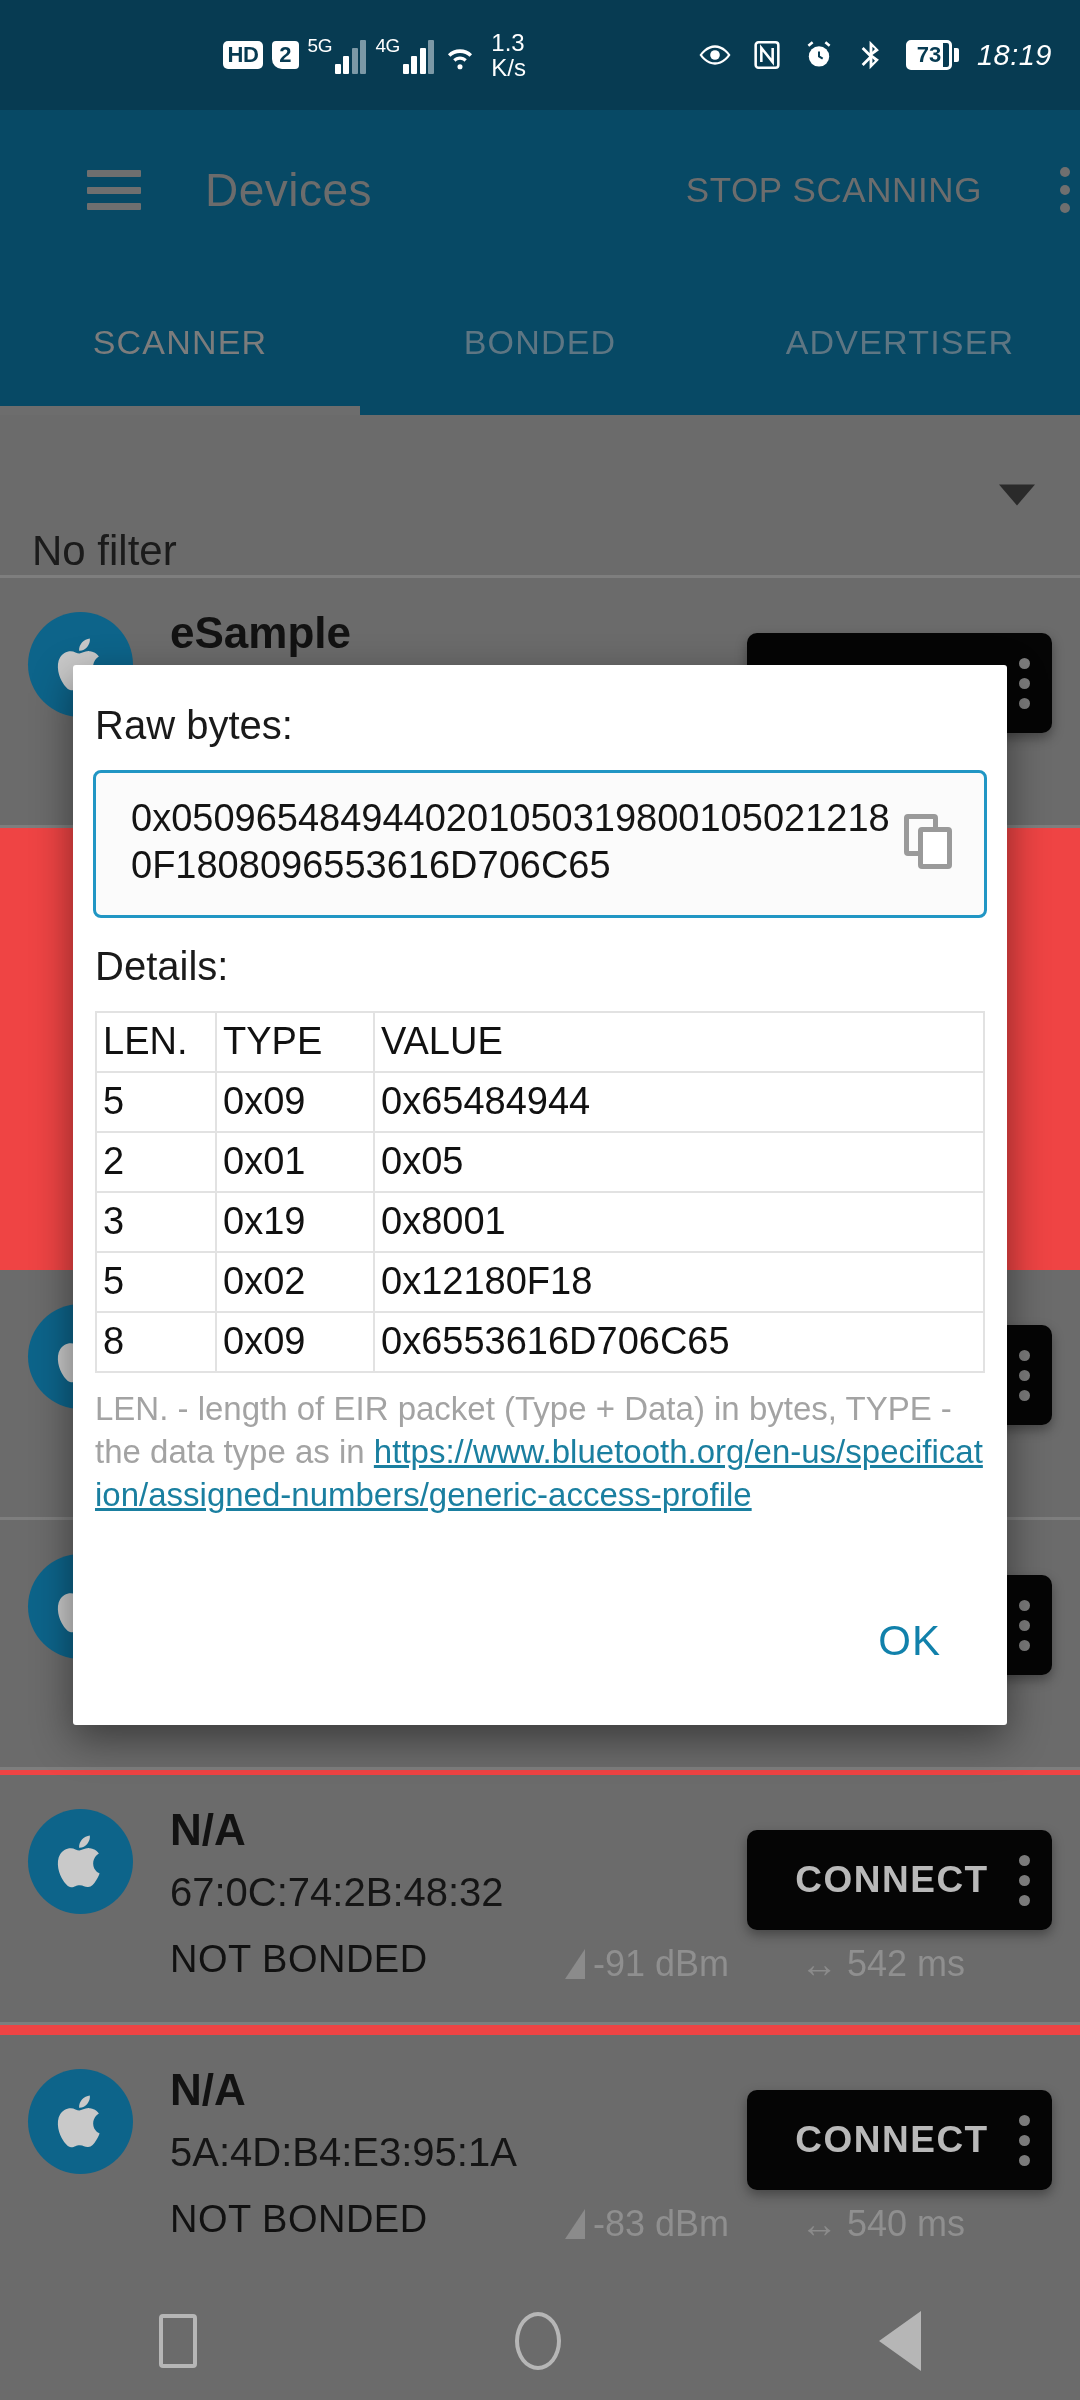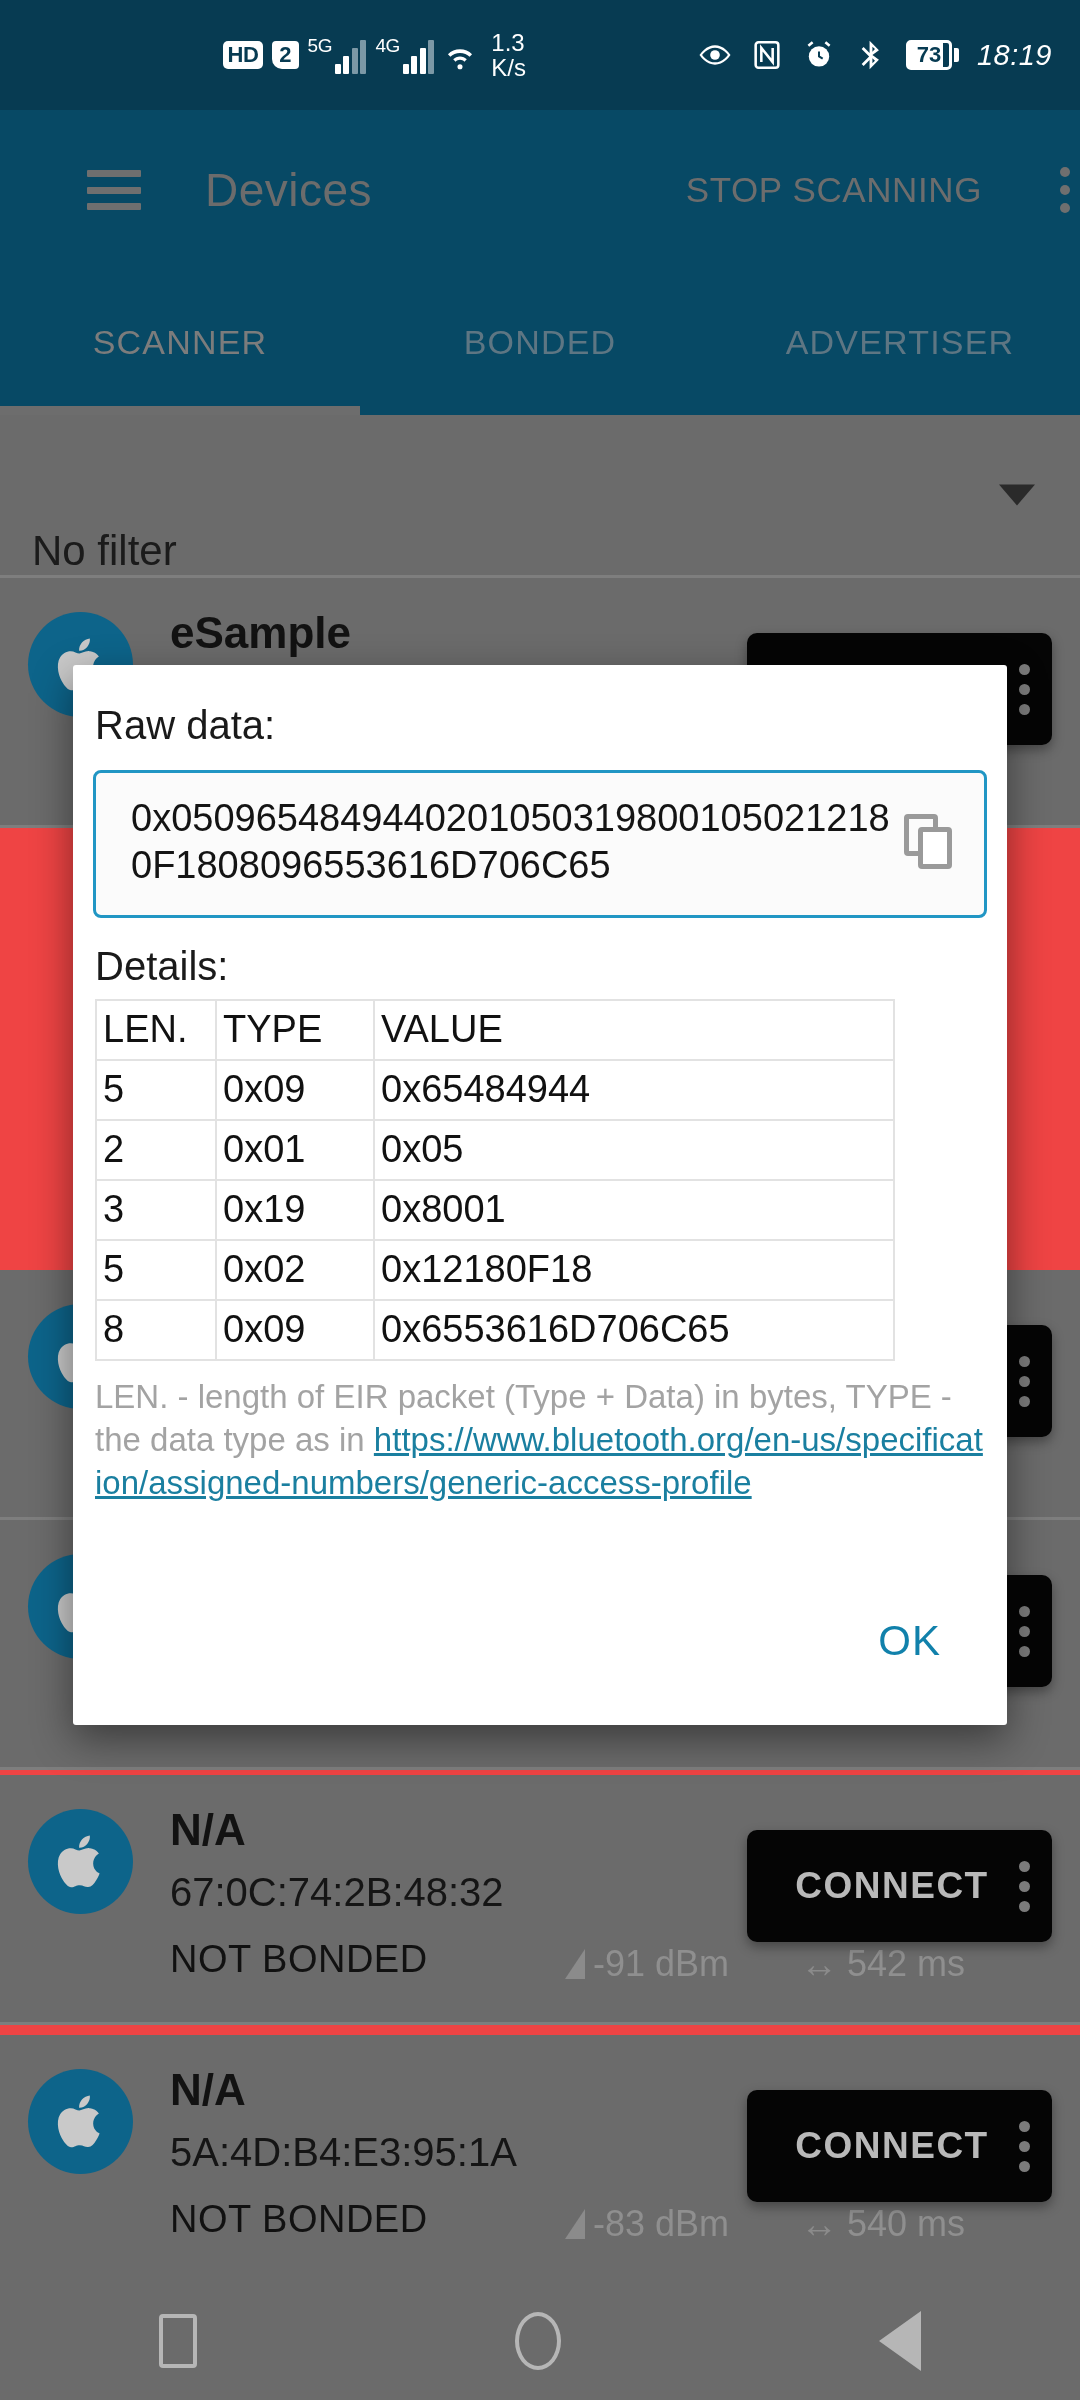--- a/index.html
+++ b/index.html
@@ -152,21 +152,21 @@
     width: 0; height: 0; border-left: 20px solid transparent;
     border-bottom: 30px solid #8b8b8b; display: inline-block;
   }
   .dev-interval {
     position: absolute; left: 800px; top: 168px;
     font-size: 36px; color: #8f8f8f; display: flex; align-items: center; gap: 9px;
   }
   .arrows { font-size: 38px; color: #8b8b8b; line-height: 36px; }
   .connect-btn {
     position: absolute; right: 28px; top: 55px;
-    width: 305px; height: 112px; background: #050505;
+    width: 305px; height: 100px; background: #050505;
     border-radius: 10px; display: flex; align-items: center;
     box-shadow: 0 5px 12px rgba(0,0,0,0.35);
   }
   .connect-btn .lbl {
     flex: 1; text-align: center; color: #b9b9b9;
     font-size: 37px; font-weight: bold; letter-spacing: 1.5px; padding-left: 18px;
   }
   .connect-btn .kb {
     display: flex; flex-direction: column; gap: 9px; padding-right: 22px;
   }
@@ -207,21 +207,21 @@
     position: absolute; left: 0; top: 0; width: 34px; height: 42px;
     border: 5px solid #9a9a9a; border-radius: 4px;
   }
   .copy-icon .front {
     position: absolute; left: 14px; top: 13px; width: 34px; height: 42px;
     border: 5px solid #9a9a9a; border-radius: 4px; background: #ffffff;
   }
   .dlg-label2 { font-size: 40px; color: #1a1a1a; margin: 26px 0 0 22px; }
 
   table.details {
-    width: 800px; margin: 10px 0 0 22px;
+    width: 890px; margin: 22px 0 0 22px;
     border-collapse: collapse; table-layout: fixed;
   }
   table.details th, table.details td {
     border: 2px solid #e2e2e2;
     font-size: 38px; font-weight: normal;
     color: #111111; text-align: left;
     padding: 4px 0 6px 6px; height: 57px;
     line-height: 48px;
   }
   table.details col.c1 { width: 120px; }
@@ -438,21 +438,21 @@
           <i></i>
           <i></i>
           <i></i>
         </div>
     </div>
   </div>
 
   <div class="scrim"></div>
 
   <div class="dialog">
-    <div class="dlg-label">Raw data:</div>
+    <div class="dlg-label">Raw bytes:</div>
     <div class="rawbox">
       <div class="rawtext">0x05096548494402010503198001050212180F1808096553616D706C65</div>
       <div class="copy-icon">
         <span class="back"></span>
         <span class="front"></span>
       </div>
     </div>
     <div class="dlg-label2">Details:</div>
     <table class="details">
       <colgroup>

